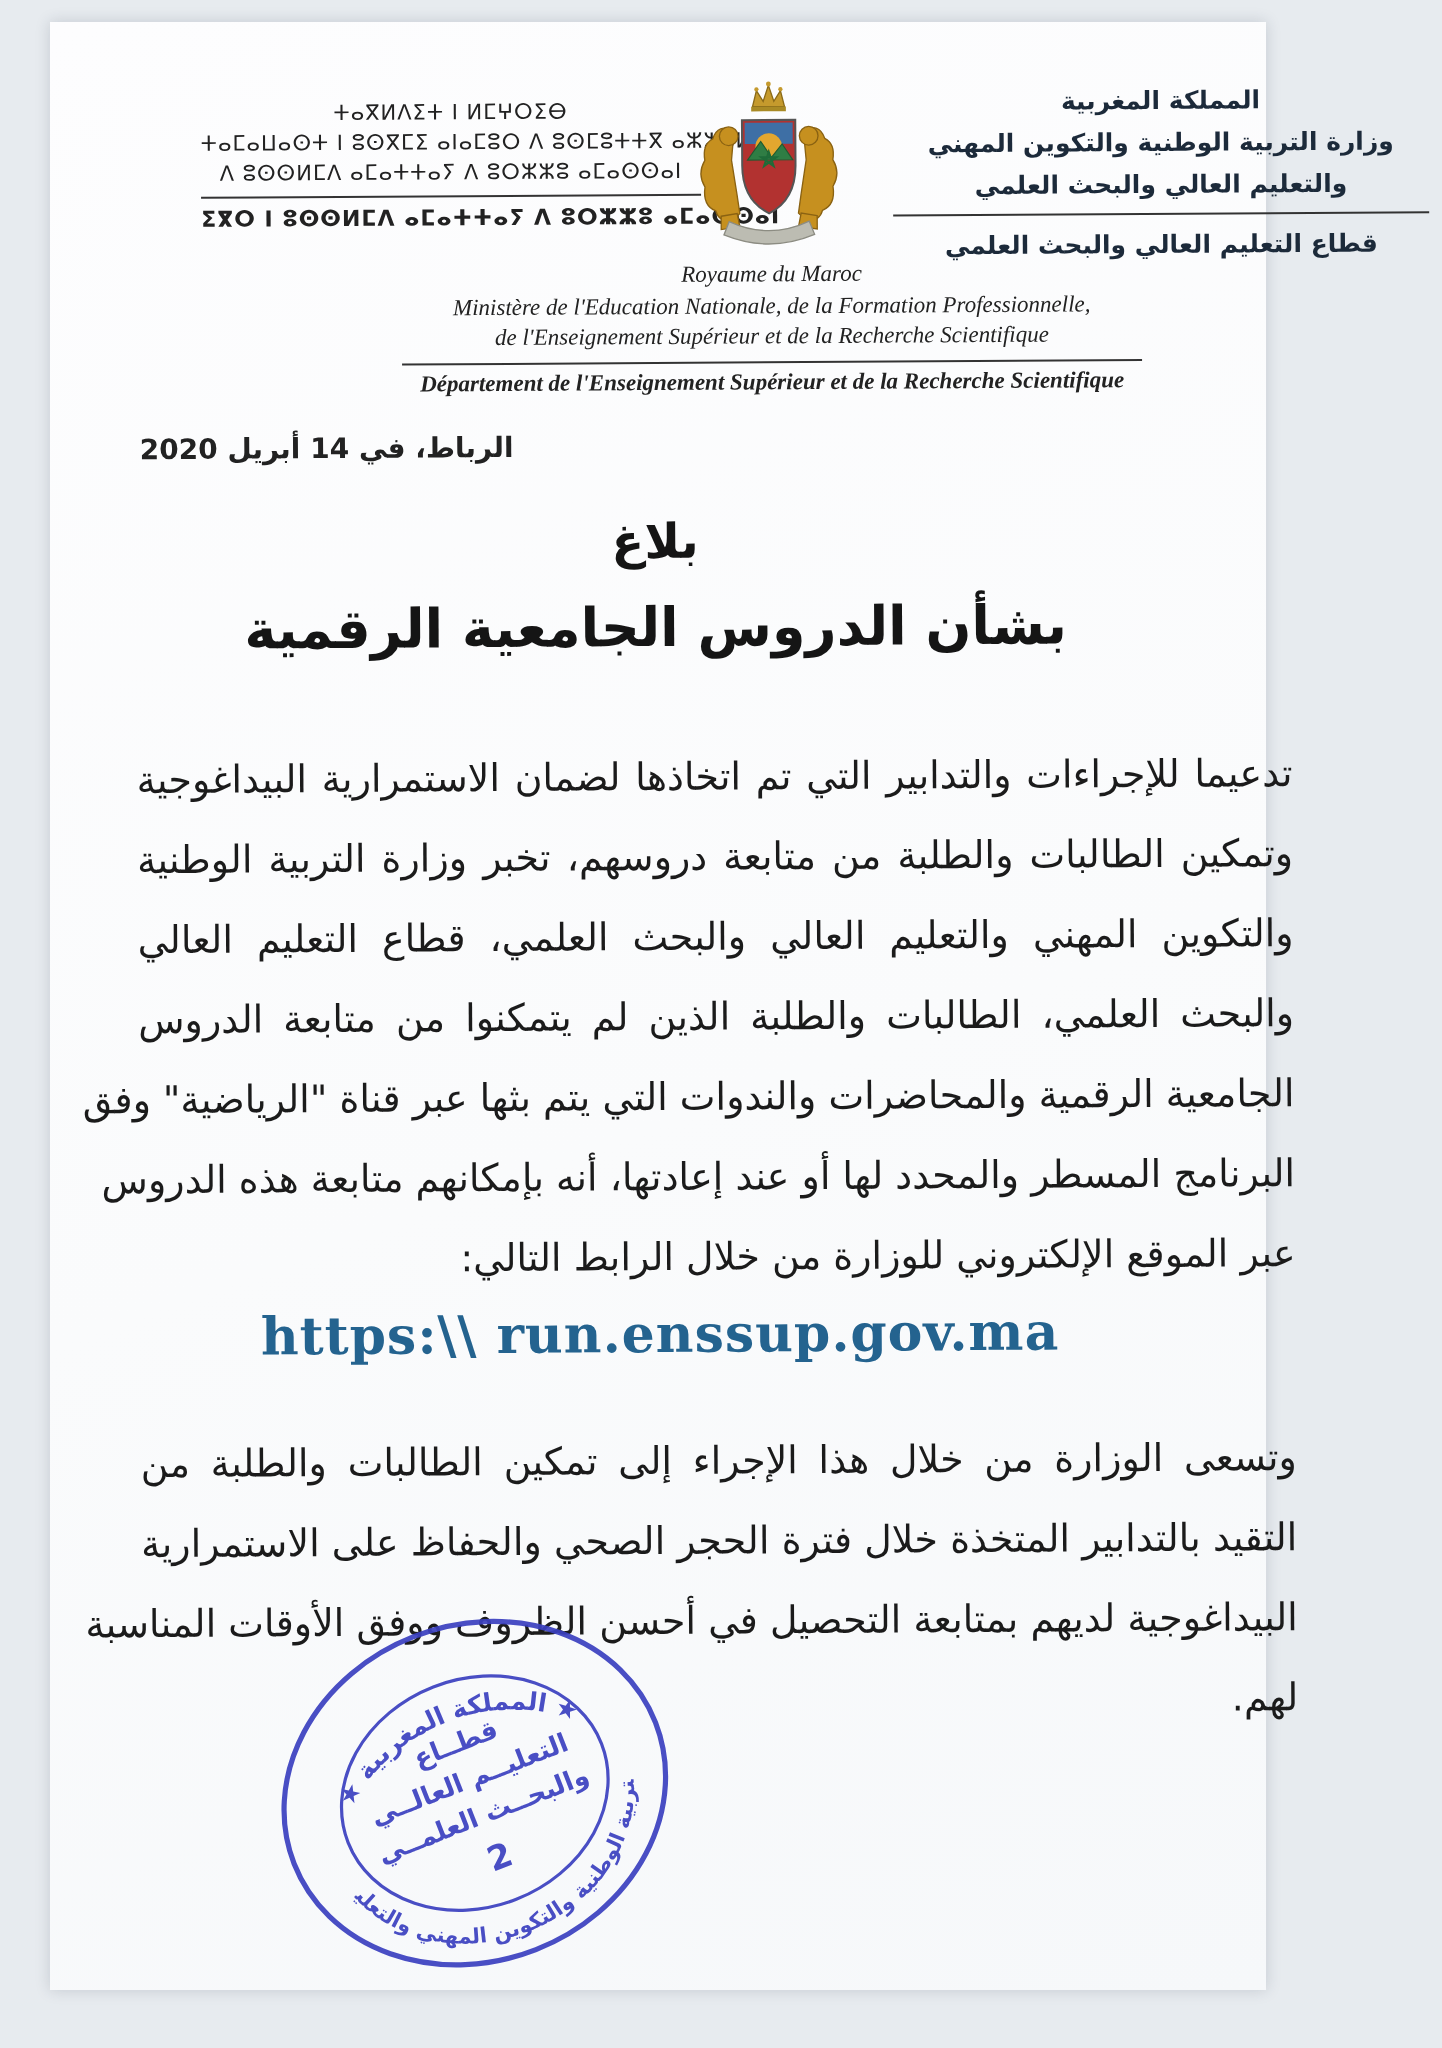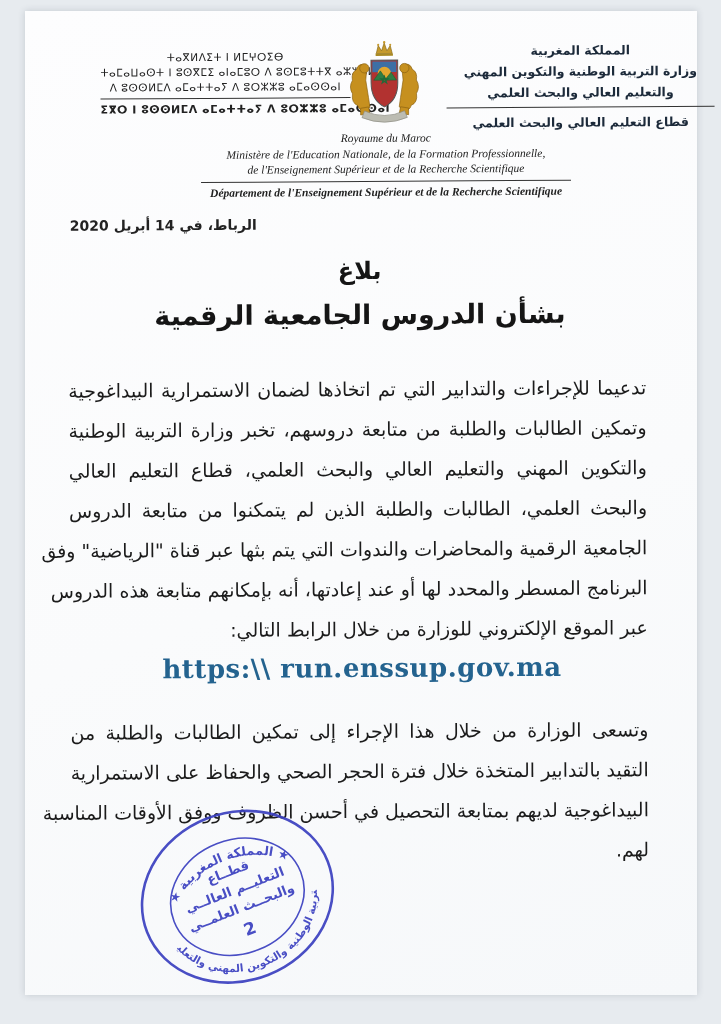--- a/index.html
+++ b/index.html
@@ -5,21 +5,21 @@
   html,body{margin:0;padding:0;}
   body{
     width:721px;height:1024px;
     background:#e7ebef;
     position:relative;
     overflow:hidden;
     font-family:"DejaVu Sans",sans-serif;
     color:#1f1f1f;
   }
   .scan-page{
-    position:absolute;left:25px;top:11px;width:672px;height:984px;
+    position:absolute;left:25px;top:11px;width:608px;height:984px;
     background:linear-gradient(160deg,#fdfdfe 0%,#fafbfc 55%,#f6f8fa 100%);
     box-shadow:0 0 7px rgba(40,50,70,.18);
   }
   .tilt{position:absolute;inset:0;transform:rotate(-0.35deg);transform-origin:50% 50%;}
 
   
   .hdr-tifinagh{
     position:absolute;left:78px;top:38px;width:250px;text-align:center;
     font-size:10.5px;line-height:15px;letter-spacing:.5px;color:#222;
   }

